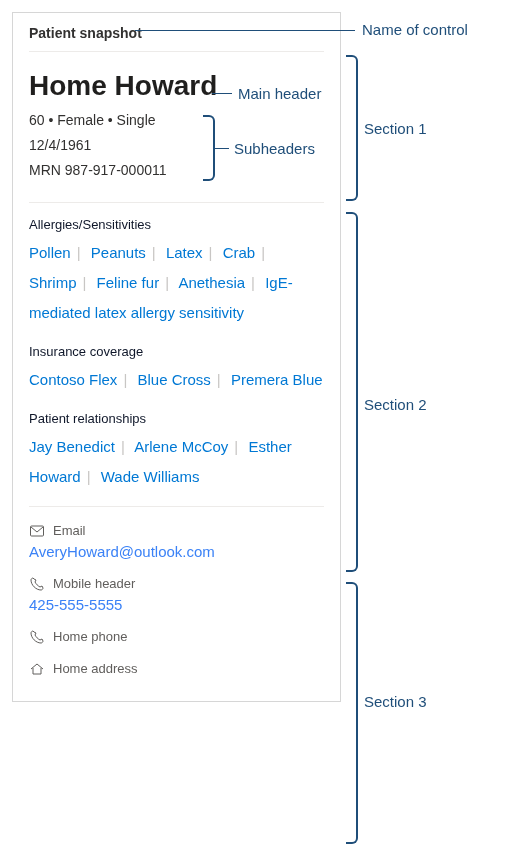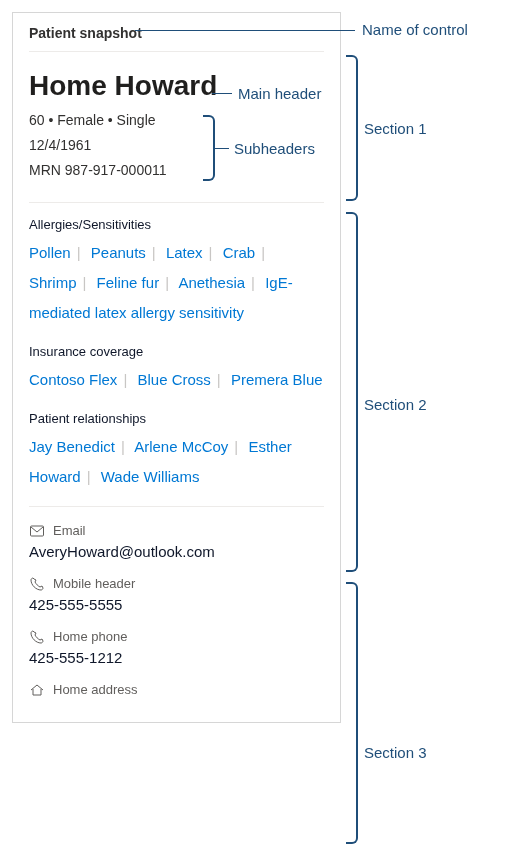--- a/index.html
+++ b/index.html
@@ -86,21 +86,21 @@
     margin-right: 8px;
     color: #605e5c;
     flex-shrink: 0;
   }
   .contact-label {
     font-size: 13px;
     color: #605e5c;
   }
   .contact-value-link {
     font-size: 15px;
-    color: #0f172a;
+    color: #3b82f6;
     text-decoration: none;
     cursor: pointer;
     display: block;
   }
   .contact-value-text {
     font-size: 15px;
     color: #323130;
   }
 
   
@@ -185,21 +185,20 @@
 
     <div class="contact-item">
       <div class="contact-label-row">
         <span class="icon">
           <svg viewBox="0 0 16 16" fill="none" stroke="currentColor" stroke-width="1">
               <path d="M4 2c-1 0-2 1-2 2 0 5 5 10 10 10 1 0 2-1 2-2l-1-2-2 1c-2-1-4-3-5-5l1-2-2-1-1-1z"></path>
             </svg>
         </span>
         <span class="contact-label">Home phone</span>
       </div>
-      <a class="contact-value-link">425-555-1212</a>
     </div>
 
     <div class="contact-item" style="margin-bottom:0">
       <div class="contact-label-row">
         <span class="icon">
           <svg viewBox="0 0 16 16" fill="none" stroke="currentColor" stroke-width="1">
               <path d="M2 8l6-5 6 5"></path>
               <path d="M4 7v6h8V7"></path>
             </svg>
         </span>
@@ -220,13 +219,13 @@
 <div class="anno-line" style="left:215px; top:148px; width:14px;"></div>
 <div class="anno" style="left:234px; top:140px;">Subheaders</div>
 
 <div class="bracket" style="left:346px; top:55px; height:146px;"></div>
 <div class="anno" style="left:364px; top:120px;">Section 1</div>
 
 <div class="bracket" style="left:346px; top:212px; height:360px;"></div>
 <div class="anno" style="left:364px; top:396px;">Section 2</div>
 
 <div class="bracket" style="left:346px; top:582px; height:262px;"></div>
-<div class="anno" style="left:364px; top:744px;">Section 3</div>
+<div class="anno" style="left:364px; top:693px;">Section 3</div>
 
 </body></html>

